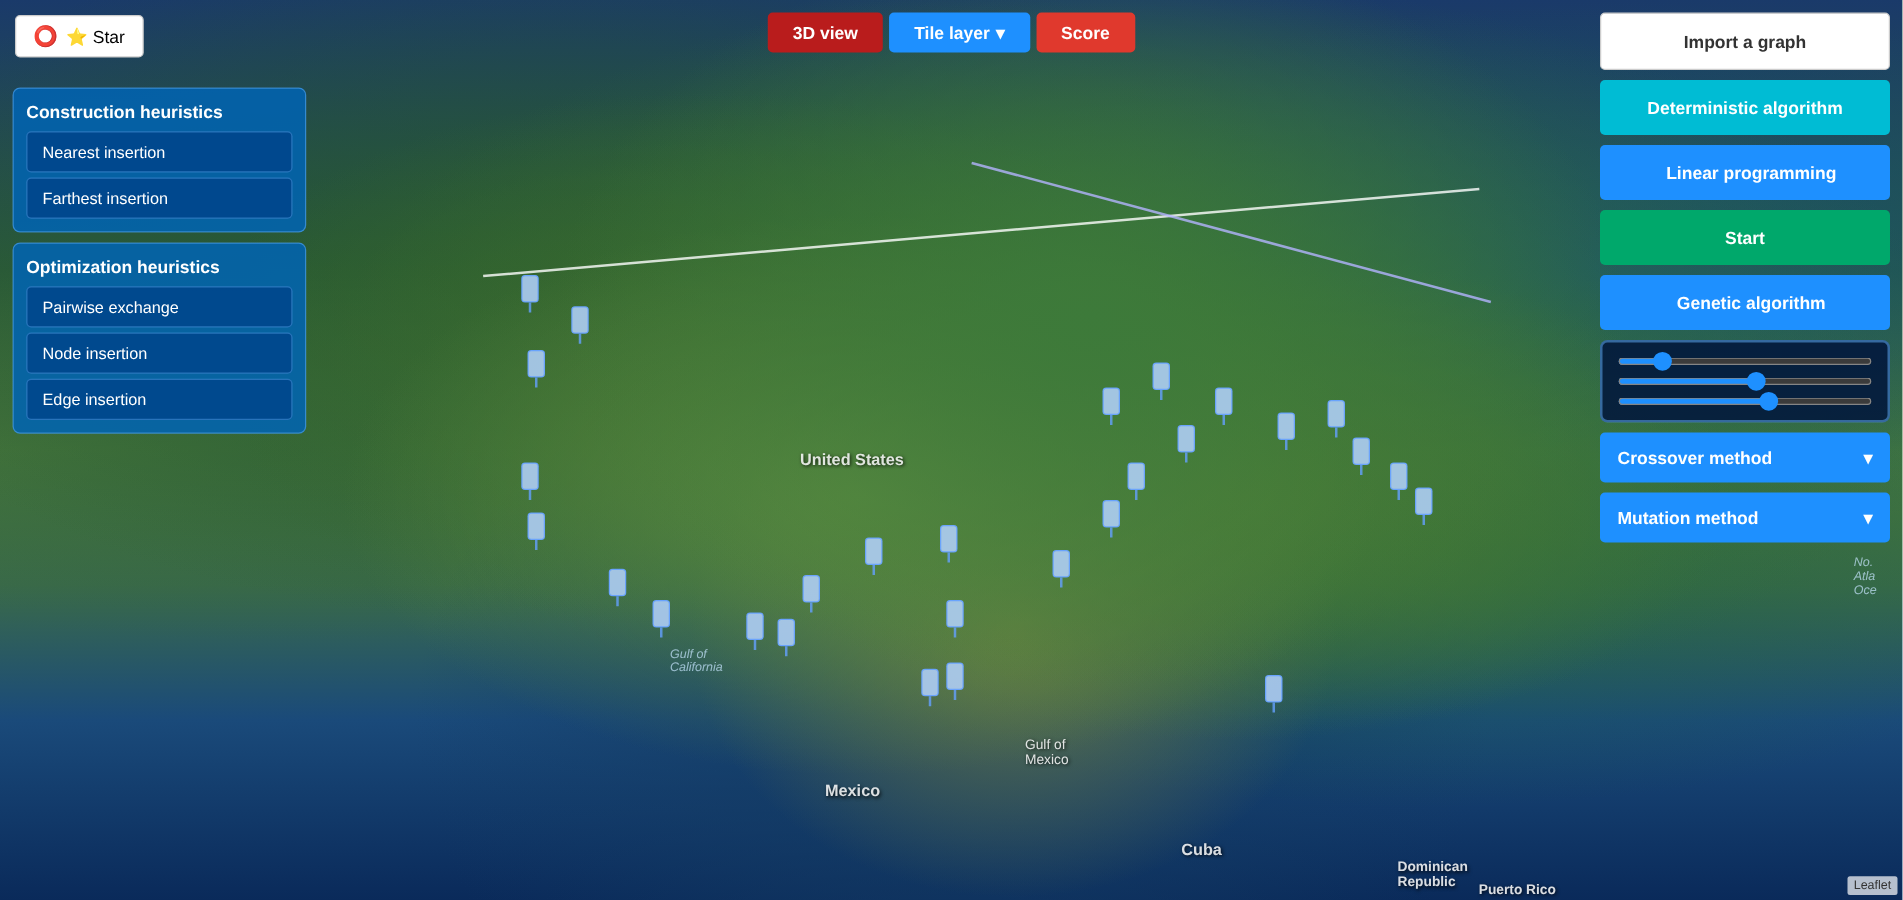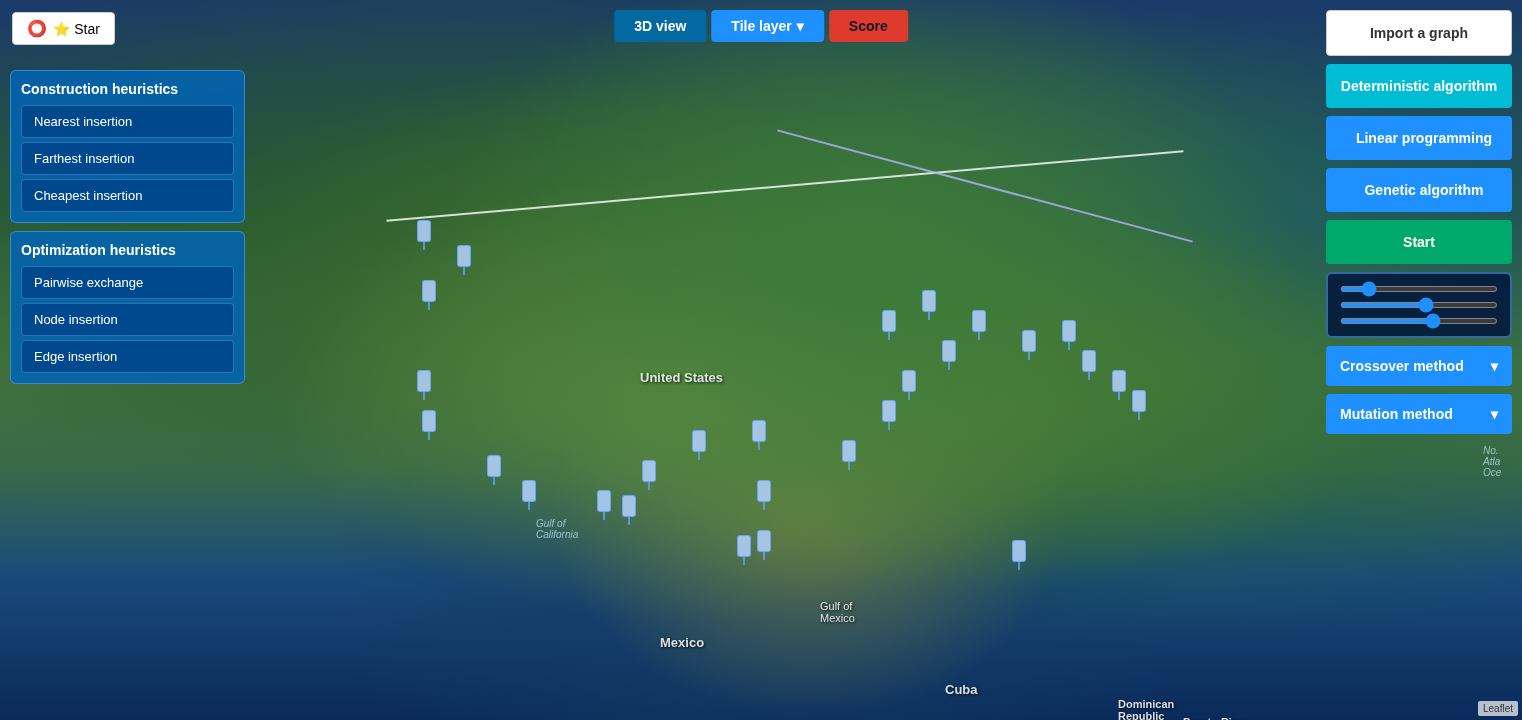--- a/index.html
+++ b/index.html
@@ -98,21 +98,20 @@
     }
 
     
     .map-label {
       position: absolute;
       color: rgba(255,255,255,0.85);
       font-size: 13px;
       font-weight: bold;
       text-shadow: 1px 1px 3px rgba(0,0,0,0.8);
       pointer-events: none;
-      margin-top: 10px;
     }
 
     
     #left-sidebar {
       position: absolute;
       top: 10px;
       left: 10px;
       width: 235px;
       display: flex;
       flex-direction: column;
@@ -177,34 +176,34 @@
     .top-btn {
       padding: 8px 20px;
       border: none;
       border-radius: 4px;
       font-size: 14px;
       font-weight: bold;
       cursor: pointer;
     }
 
     .top-btn-blue {
-      background: #0369a1;
+      background: #b91c1c;
       color: white;
       text-align: center;
     }
     .top-btn-dropdown {
       background: #1e90ff;
       color: white;
       display: flex;
       align-items: center;
       gap: 5px;
     }
     .top-btn-red {
       background: #e0392d;
-      color: #0f172a;
+      color: #ffffff;
     }
 
     
     #github-btn {
       position: absolute;
       top: 12px;
       left: 12px;
       background: white;
       border: 1px solid #ccc;
       border-radius: 4px;
@@ -215,21 +214,21 @@
       align-items: center;
       gap: 6px;
       z-index: 200;
     }
 
     
     #right-sidebar {
       position: absolute;
       top: 10px;
       right: 10px;
-      width: 186px;
+      width: 232px;
       display: flex;
       flex-direction: column;
       gap: 8px;
       z-index: 100;
     }
 
     .right-btn {
       width: 100%;
       padding: 14px 10px;
       border: none;
@@ -459,21 +458,20 @@
   <button class="top-btn top-btn-red">Score</button>
 </div>
 
 <div id="left-sidebar" style="top:70px;">
 
   <div class="panel">
     <div class="panel-title">Construction heuristics</div>
     <div class="panel-buttons">
       <button class="panel-btn">Nearest insertion</button>
       <button class="panel-btn">Farthest insertion</button>
-      <button class="panel-btn">Cheapest insertion</button>
     </div>
   </div>
 
   <div class="panel">
     <div class="panel-title">Optimization heuristics</div>
     <div class="panel-buttons">
       <button class="panel-btn">Pairwise exchange</button>
       <button class="panel-btn">Node insertion</button>
       <button class="panel-btn">Edge insertion</button>
     </div>
@@ -483,23 +481,23 @@
 </div>
 
 <div id="right-sidebar">
 
   <button class="right-btn right-btn-outline">Import a graph</button>
 
   <button class="right-btn right-btn-teal">Deterministic algorithm</button>
 
   <button class="right-btn right-btn-blue">Linear programming</button>
 
+  <button class="right-btn right-btn-green">Start</button>
+
   <button class="right-btn right-btn-blue">Genetic algorithm</button>
-
-  <button class="right-btn right-btn-green">Start</button>
 
   <div class="sliders-panel">
     <div class="slider-row">
       <input type="range" min="0" max="100" value="15" style="accent-color: rgb(30, 144, 255);">
     </div>
     <div class="slider-row">
       <input type="range" min="0" max="100" value="55" style="accent-color: rgb(30, 144, 255);">
     </div>
     <div class="slider-row">
       <input type="range" min="0" max="100" value="60" style="accent-color: rgb(30, 144, 255);">

